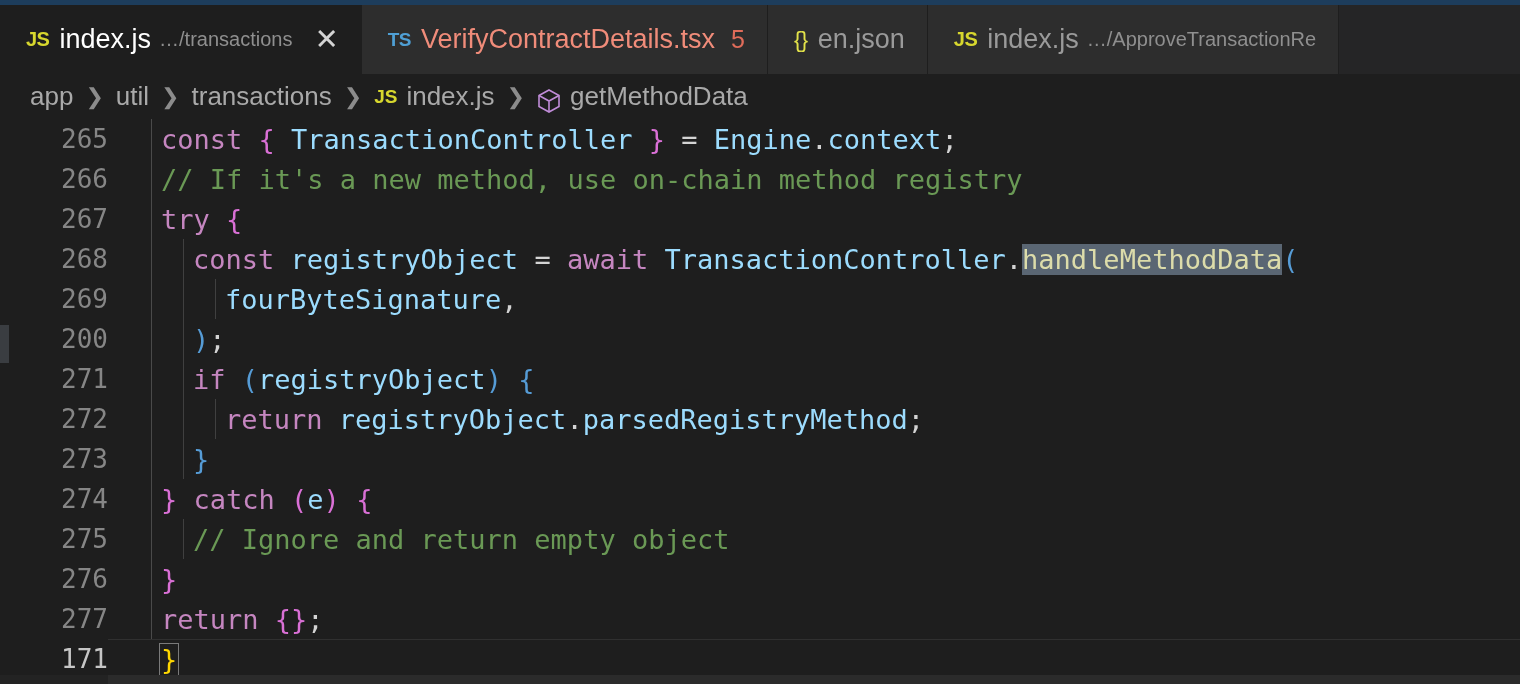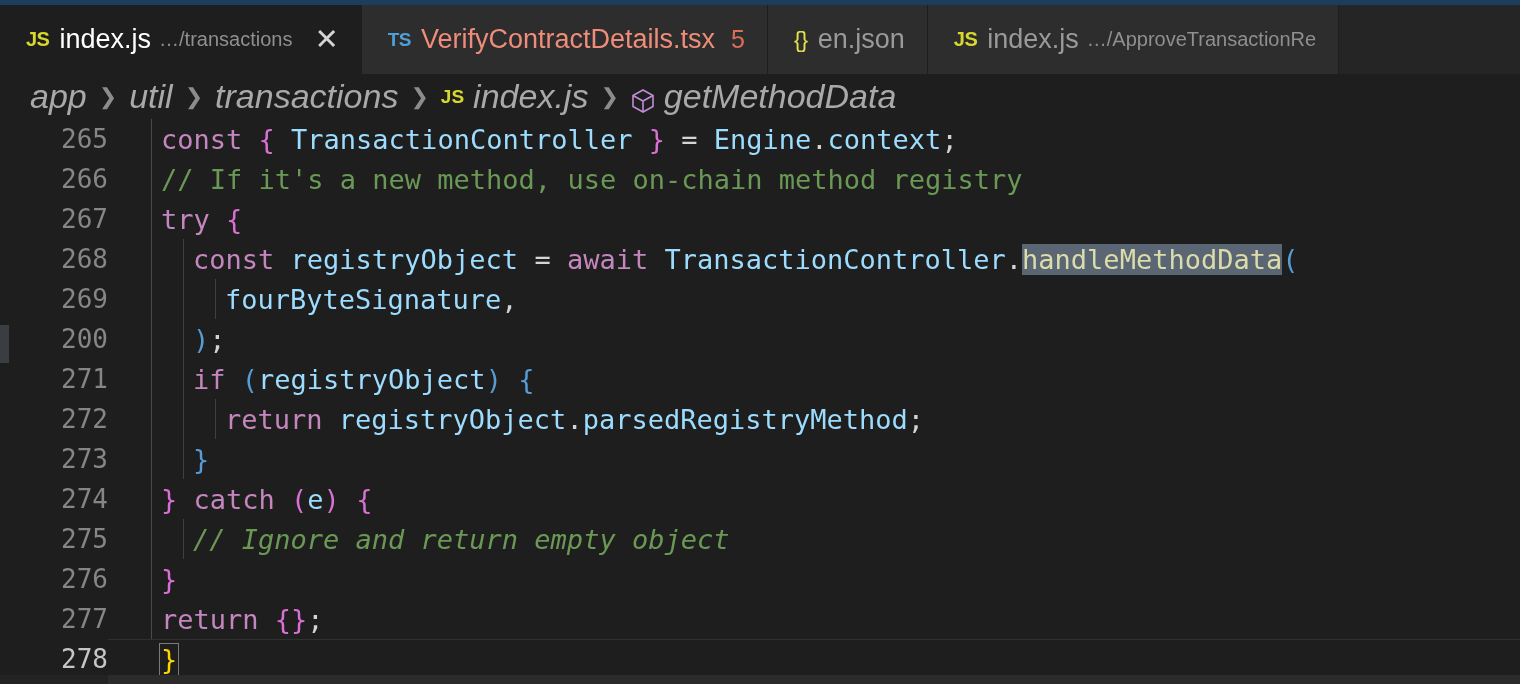--- a/index.html
+++ b/index.html
@@ -55,21 +55,21 @@
     margin-left: 12px; font-weight: 300;
   }
 
   
   .breadcrumb {
     position: absolute; top: 74px; left: 0; width: 1520px; height: 45px;
     background: #1e1e1e;
     display: flex; align-items: center; gap: 0px; padding-left: 30px;
     white-space: nowrap;
   }
-  .crumb { font-size: 34px; color: #a9a9a9; font-style: italic; }
+  .crumb { font-size: 26px; color: #a9a9a9; }
   .crumb-sep { font-size: 22px; color: #8c8c8c; padding: 0 12px; }
   .crumb-icon-js {
     color: #d7d72e; font-size: 19px; font-weight: bold; margin-right: 9px;
   }
   .crumb-sym {
     display: inline-block; width: 24px; height: 26px; margin-right: 9px;
     position: relative; top: 4px;
   }
 
   
@@ -230,32 +230,32 @@
         <div class="row">
           <div class="ln">273</div>
           <div class="code-cell"><span class="guide g0"></span><span class="guide g1"></span><span style="padding-left: 32px;"><span class="br2">}</span></span></div>
         </div>
         <div class="row">
           <div class="ln">274</div>
           <div class="code-cell"><span class="guide g0"></span><span style="padding-left: 0px;"><span class="br1">}</span><span class="pun"> </span><span class="kw">catch </span><span class="br1">(</span><span class="var">e</span><span class="br1">)</span><span class="pun"> </span><span class="br1">{</span></span></div>
         </div>
         <div class="row">
           <div class="ln">275</div>
-          <div class="code-cell"><span class="guide g0"></span><span class="guide g1"></span><span style="padding-left: 32px; font-style: italic;"><span class="cmt">// Ignore and return empty object</span></span></div>
+          <div class="code-cell"><span class="guide g0"></span><span class="guide g1"></span><span style="padding-left: 32px;"><span class="cmt">// Ignore and return empty object</span></span></div>
         </div>
         <div class="row">
           <div class="ln">276</div>
           <div class="code-cell"><span class="guide g0"></span><span style="padding-left: 0px;"><span class="br1">}</span></span></div>
         </div>
         <div class="row">
           <div class="ln">277</div>
           <div class="code-cell"><span class="guide g0"></span><span style="padding-left: 0px;"><span class="kw">return </span><span class="br1">{</span><span class="br1">}</span><span class="pun">;</span></span></div>
         </div>
         <div class="row active">
-          <div class="ln">278</div>
+          <div class="ln">171</div>
           <div class="code-cell"><span style="padding-left: 0px;"><span class="bracketbox">}</span></span></div>
         </div>
       </div>
     <div class="hscroll">
       <div class="hscroll-thumb"></div>
     </div>
   </div>
 
 </div>
 

